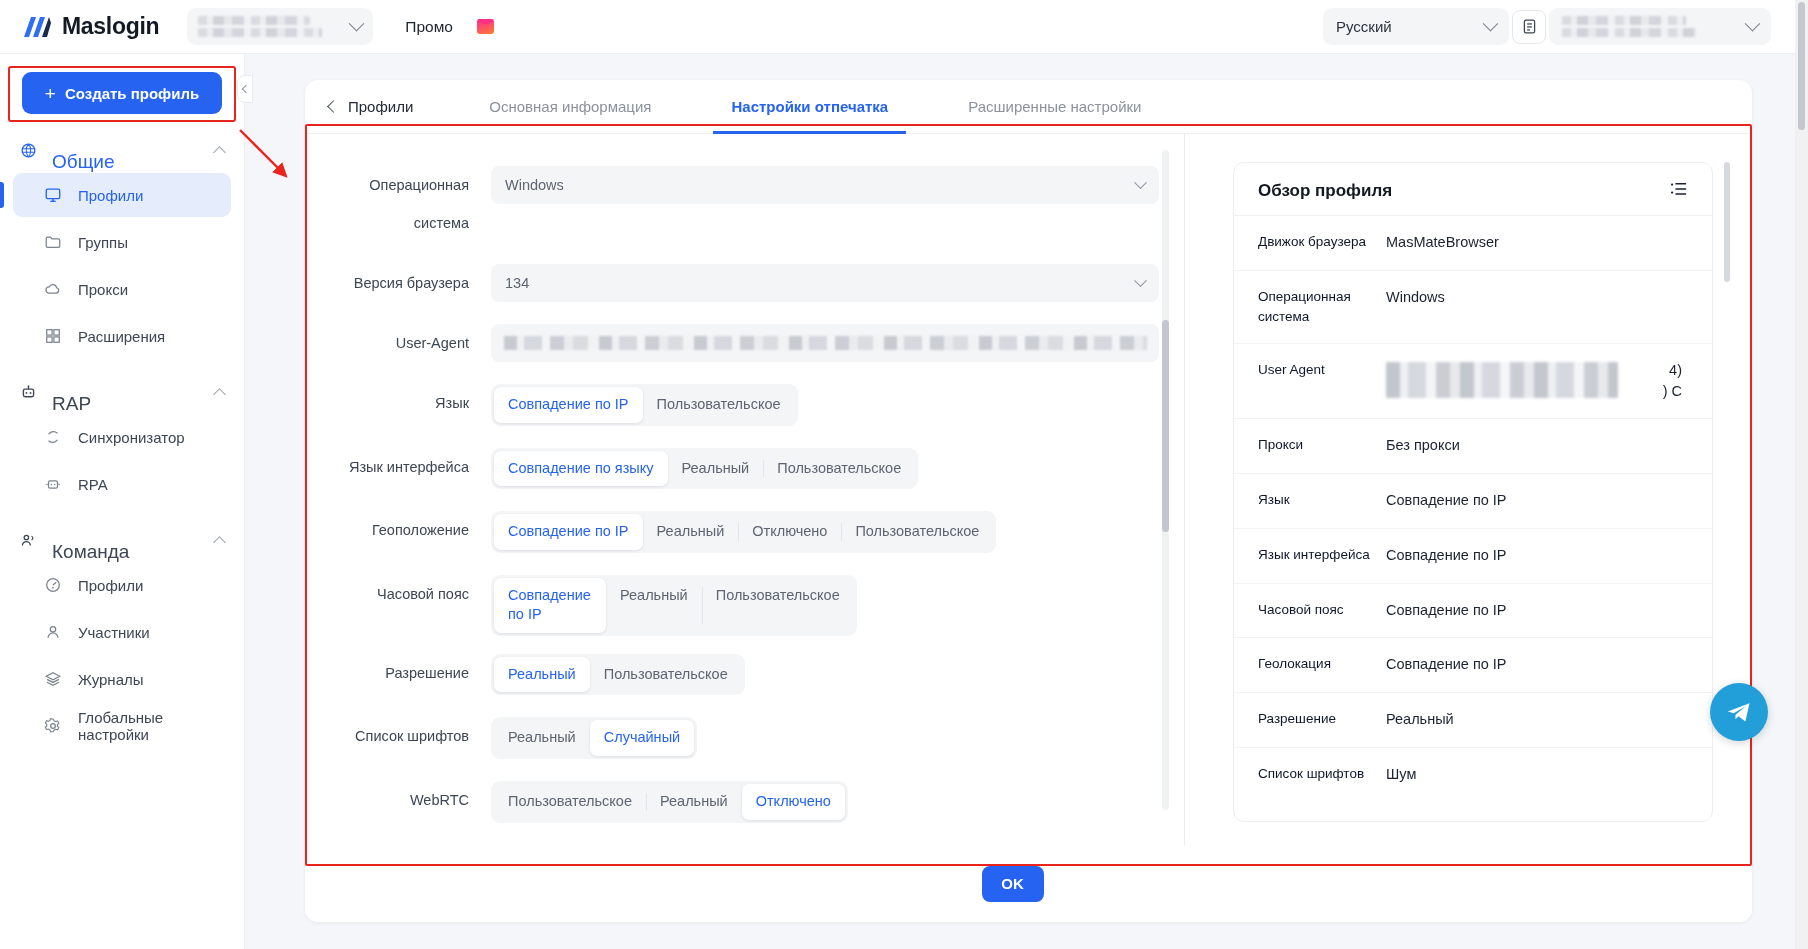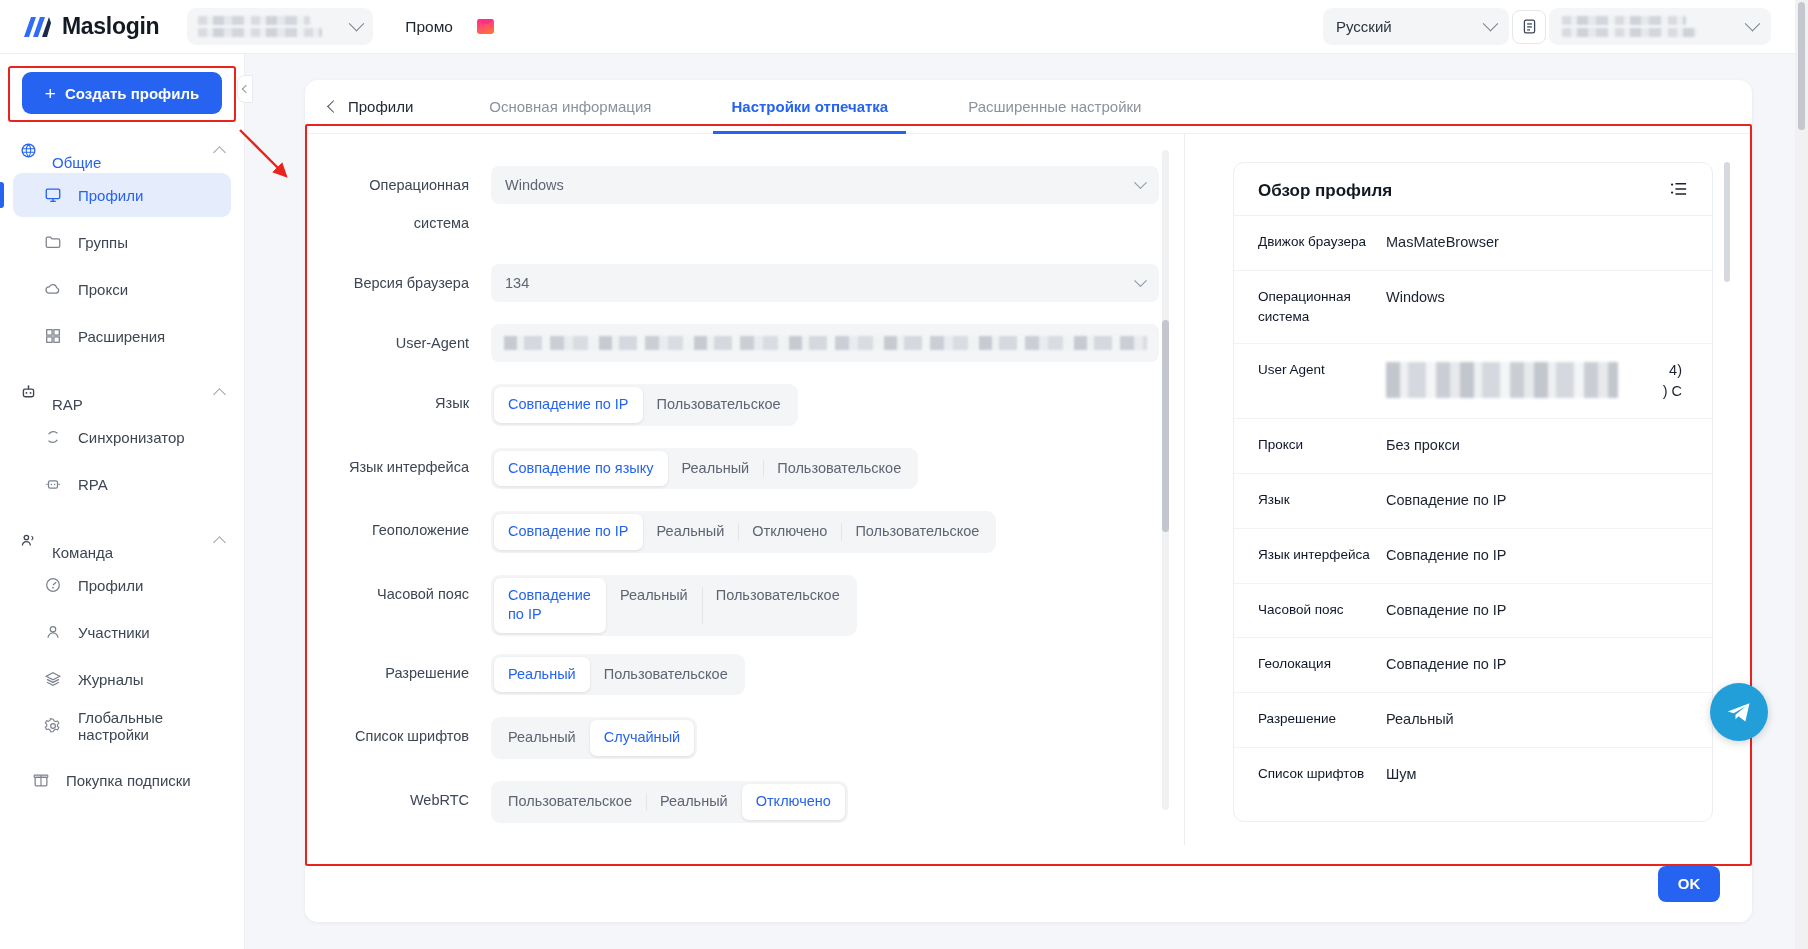--- a/index.html
+++ b/index.html
@@ -90,21 +90,21 @@
   .create-btn .plus { font-size: 19px; font-weight: 400; line-height: 1; }
   .redbox-create {
     position: absolute; left: 8px; top: 12px; width: 228px; height: 56px;
     border: 2px solid #e8241c; border-radius: 3px; pointer-events: none;
   }
   .nav { margin-top: 16px; }
   .nav-group {
     display: flex; align-items: center; height: 40px; padding: 0 20px 0 18px; cursor: pointer;
     gap: 14px;
   }
-  .nav-group .gl { font-size: 15px; color: #3d4654; flex: 1; margin-top: 24px; }
+  .nav-group .gl { font-size: 19px; color: #3d4654; flex: 1; margin-top: 24px; }
   .nav-group.active .gl { color: #2563f0; }
   .nav-group .caret {
     width: 9px; height: 9px; border-left: 1.6px solid #99a0ab; border-top: 1.6px solid #99a0ab;
     transform: rotate(45deg); margin-bottom: -4px;
   }
   .nav-item {
     position: relative; display: flex; align-items: center; height: 44px;
     margin: 3px 13px; padding-left: 30px; gap: 15px; border-radius: 9px; cursor: pointer;
   }
   .nav-item .il { font-size: 15px; color: #3d4654; }
@@ -251,21 +251,21 @@
 
   .ov-scrollbar {
     position: absolute; right: 22px; top: 28px; width: 6px; height: 660px;
     background: transparent;
   }
   .ov-scrollbar i { position:absolute; left:0; top:0; width:6px; height:120px; background:#d6d9de; border-radius:3px; }
 
   
   .card-footer {
     position: absolute; left: 0; right: 0; bottom: 0; height: 77px;
-    display: flex; align-items: center; justify-content: flex-end; padding-right: 32px;
+    display: flex; align-items: center; justify-content: center; padding-right: 32px;
     background: #fff;
   }
   .ok-btn {
     width: 62px; height: 36px; border-radius: 8px; background: #2563f0; color: #fff;
     font-size: 15px; font-weight: 600; border: none; cursor: pointer;
   }
 
   
   .tg-fab {
     position: absolute; right: 40px; bottom: 208px; width: 58px; height: 58px; border-radius: 50%;
@@ -474,30 +474,20 @@
     <div class="nav-item">
       <span class="ico">
         <svg width="18" height="18" viewBox="0 0 20 20">
             <circle cx="10" cy="10" r="2.6" fill="none" stroke="#7b838f" stroke-width="1.4"></circle>
             <path d="M10 2.4 l1.3 2 a6 6 0 0 1 1.6 .7 l2.2 -.6 l1.4 2.4 l-1.6 1.6 a6 6 0 0 1 0 1.8 l1.6 1.6 l-1.4 2.4 l-2.2 -.6 a6 6 0 0 1 -1.6 .7 l-1.3 2 h-2.8 l-.6 -2.1 a6 6 0 0 1 -1.6 -.9 l-2.1 .6 l-1.4 -2.4 l1.6 -1.6 a6 6 0 0 1 0 -1.8 l-1.6 -1.6 l1.4 -2.4 l2.1 .6 a6 6 0 0 1 1.6 -.9 l.6 -2.1 z" fill="none" stroke="#7b838f" stroke-width="1.25"></path>
           </svg>
       </span>
       <span class="il">Глобальные настройки</span>
     </div>
 
-    <div class="nav-item buy">
-      <span class="ico">
-        <svg width="18" height="18" viewBox="0 0 20 20">
-            <rect x="3.5" y="7" width="13" height="9.5" rx="1.2" fill="none" stroke="#7b838f" stroke-width="1.4"></rect>
-            <rect x="2.5" y="4.6" width="15" height="2.6" rx=".8" fill="none" stroke="#7b838f" stroke-width="1.4"></rect>
-            <line x1="10" y1="4.6" x2="10" y2="16.5" stroke="#7b838f" stroke-width="1.3"></line>
-          </svg>
-      </span>
-      <span class="il">Покупка подписки</span>
-    </div>
   </nav>
 </div>
 
 <div class="collapse-handle">
     <i></i>
   </div>
 
 <svg class="red-arrow" width="62" height="60" viewBox="0 0 62 60">
   <defs>
     <marker id="ah" markerWidth="7" markerHeight="7" refX="5.4" refY="3.1" orient="auto">

